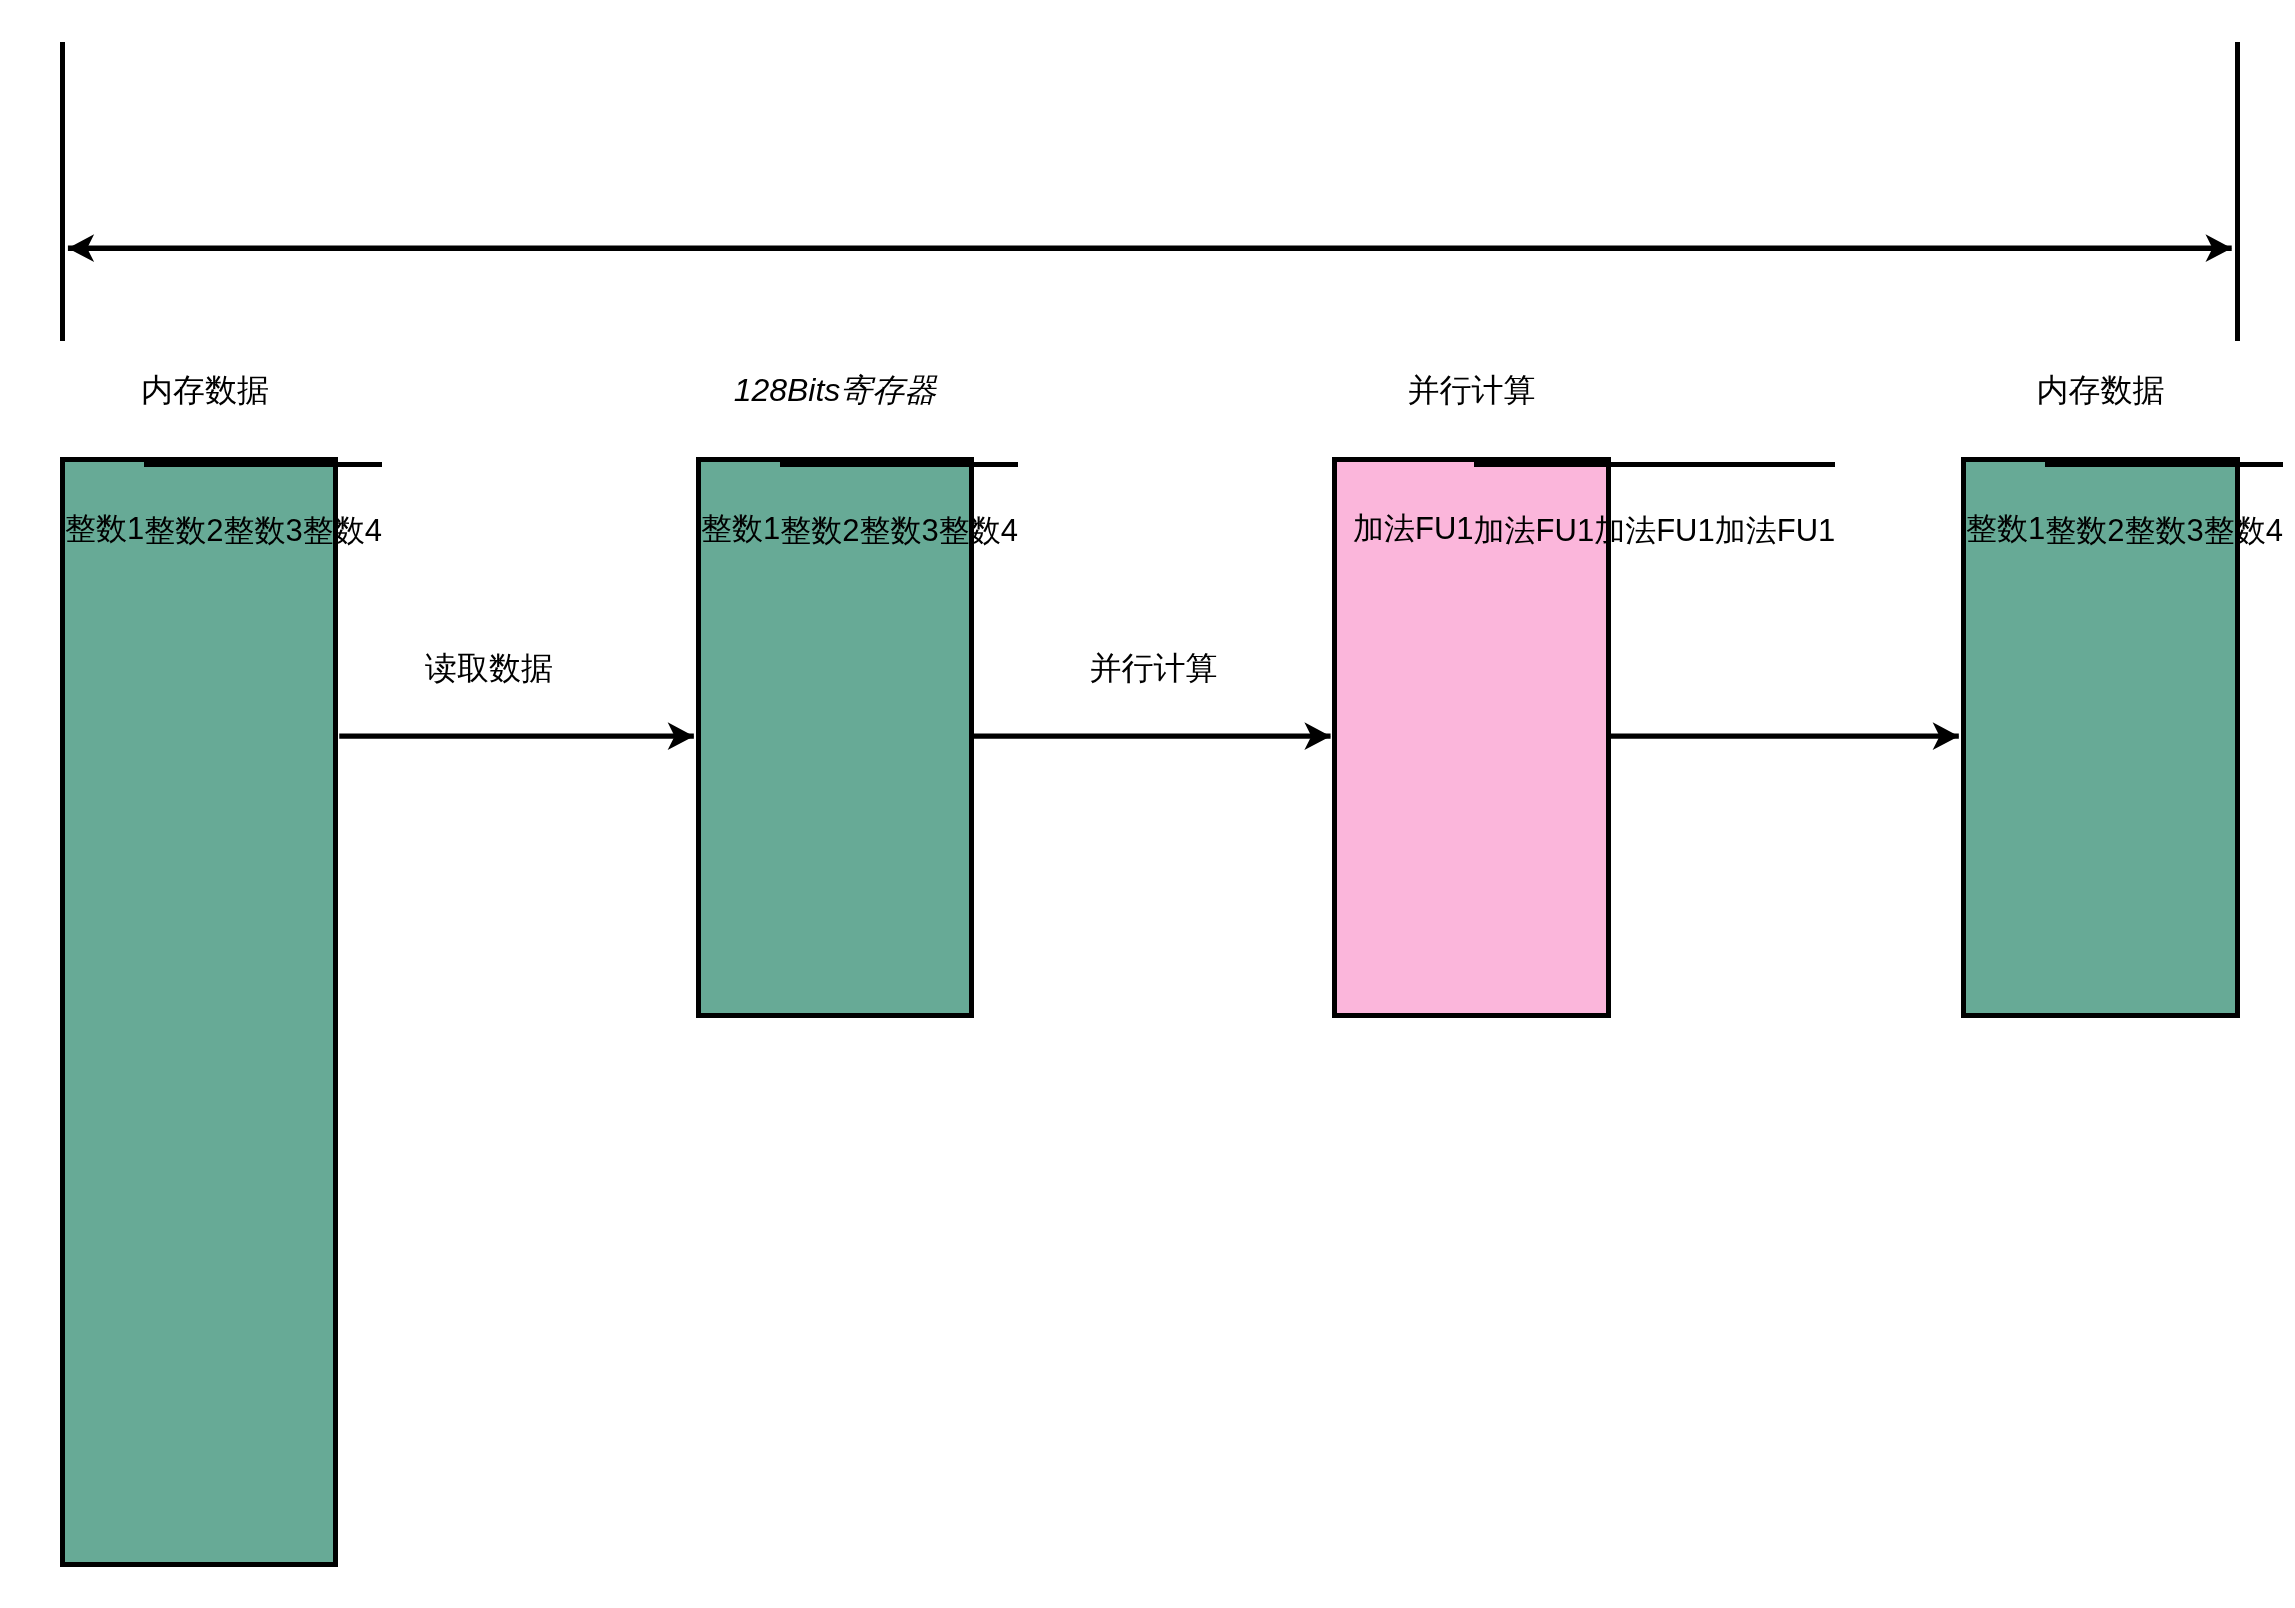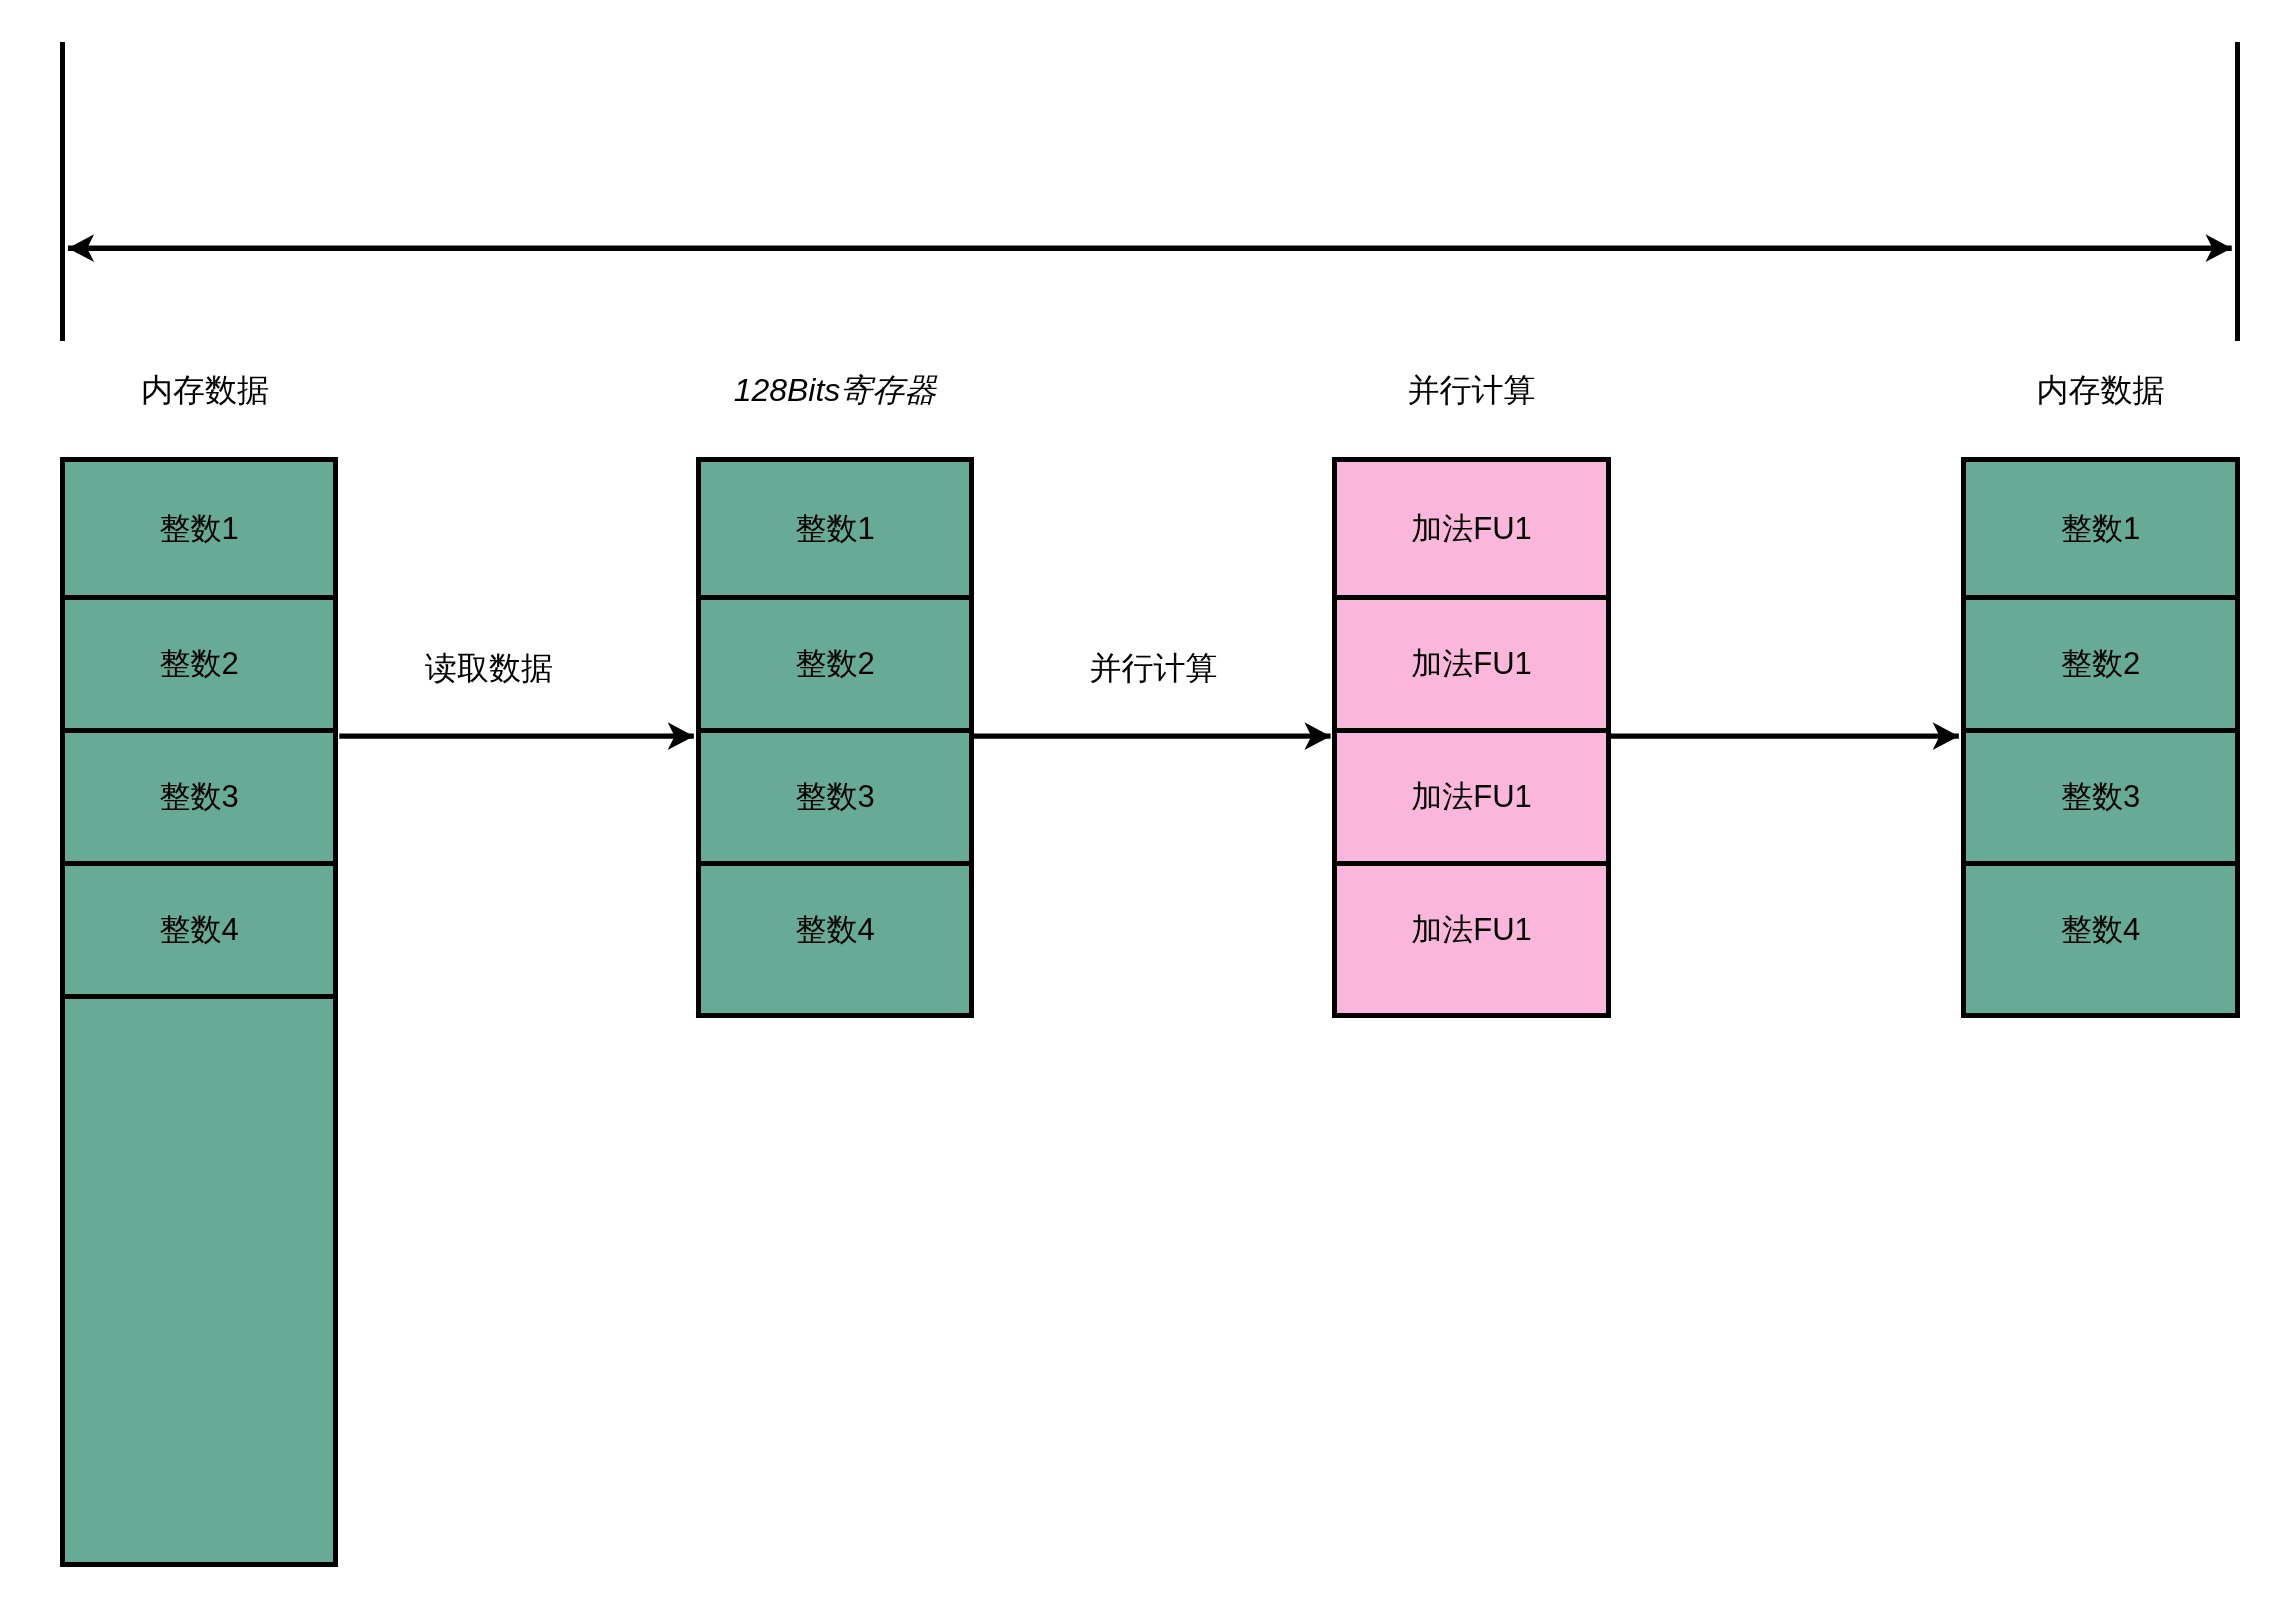--- a/index.html
+++ b/index.html
@@ -60,25 +60,24 @@
     top: 648px;
     text-align: center;
     font-size: 32px;
     line-height: 40px;
     white-space: nowrap;
   }
   .col {
     position: absolute;
     top: 457px;
     display: flex;
-    flex-direction: column;
     border: 5.4px solid var(--stroke);
     background: var(--teal);
   }
-  .col.pink { background: var(--pink); }
+  .col.pink { background: var(--pink); padding-left: 16px; }
   .cell {
     height: 133px;
     flex: none;
     display: flex;
     align-items: center;
     justify-content: center;
     font-size: 31px;
     white-space: nowrap;
   }
   .cell + .cell { border-top: 5.4px solid var(--stroke); }

